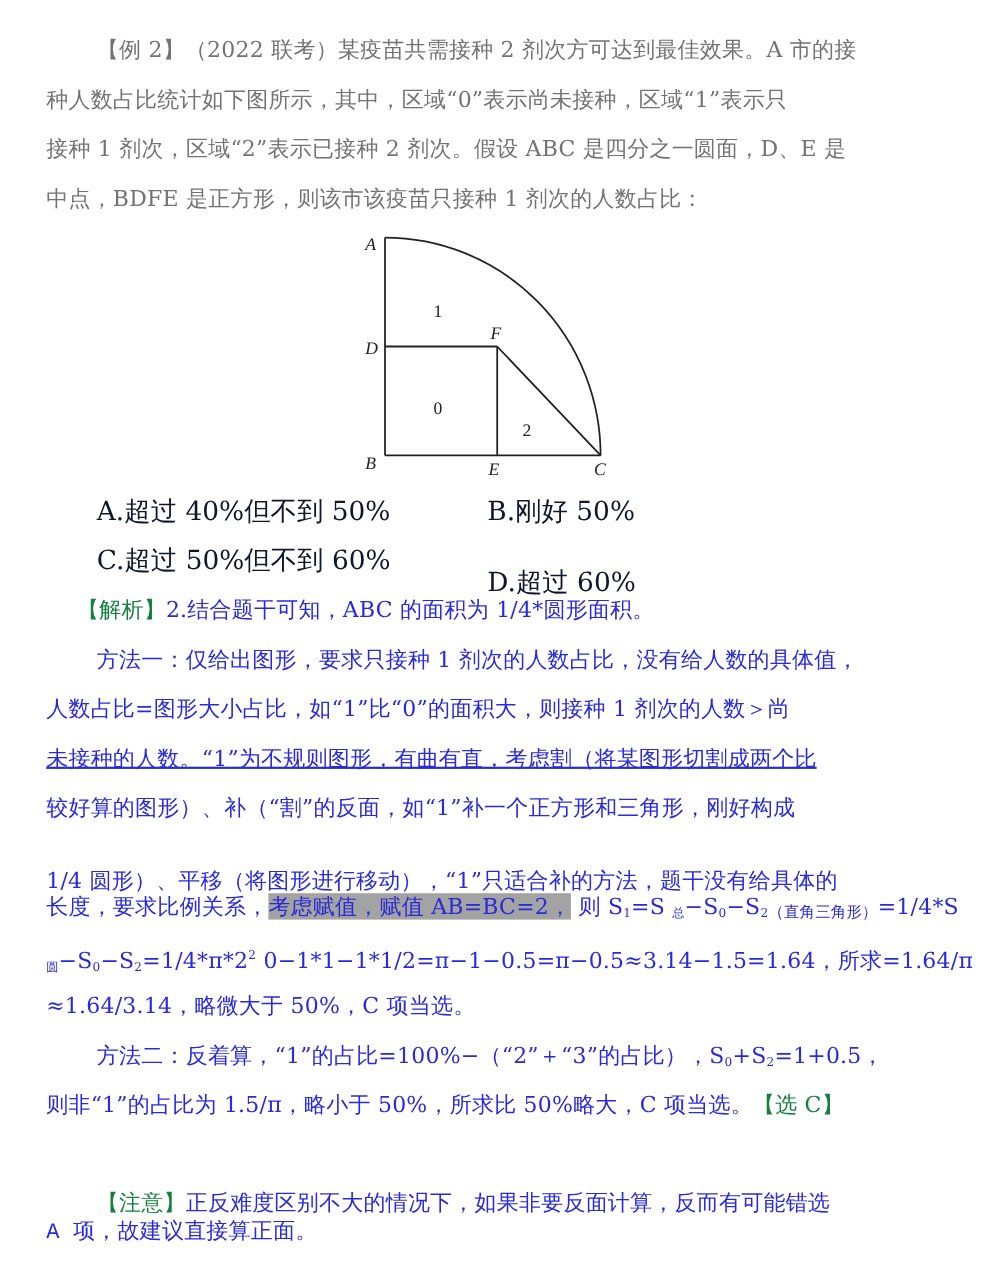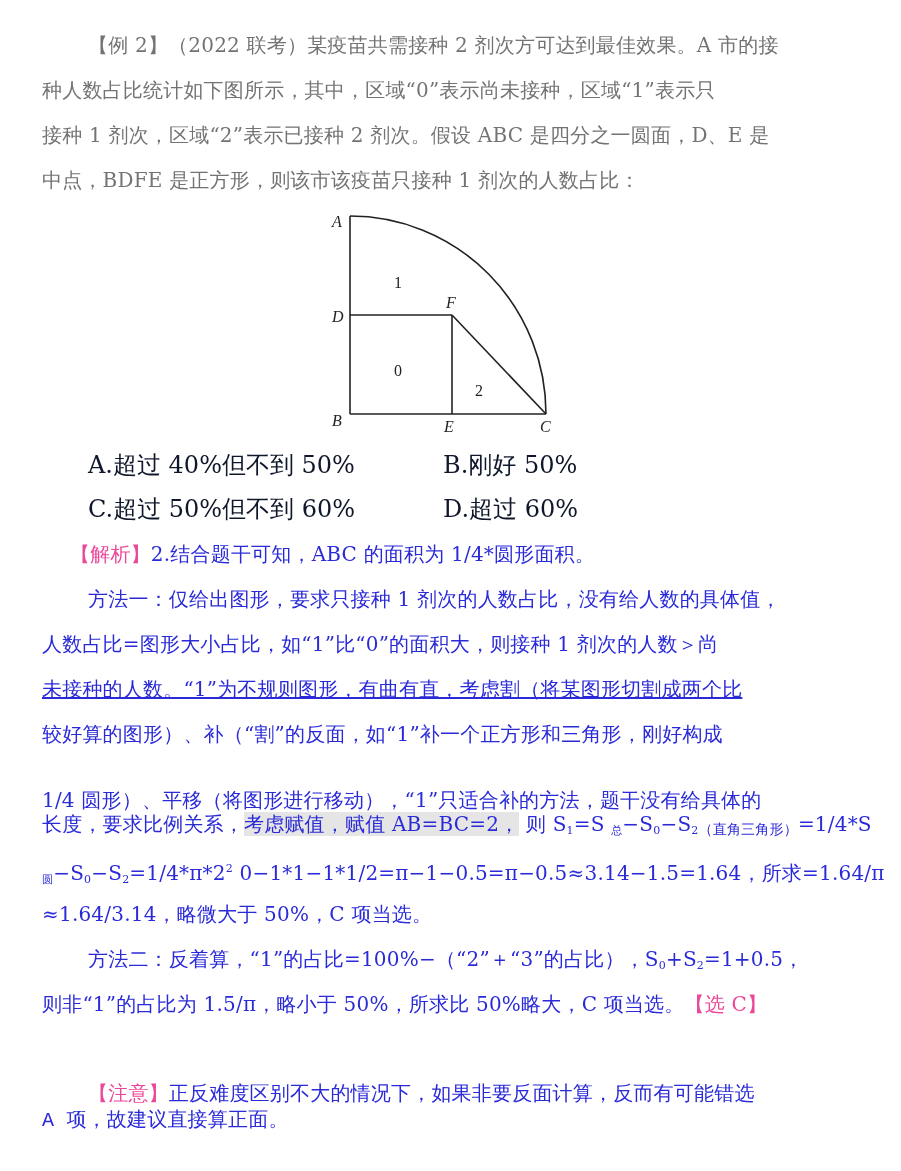--- a/index.html
+++ b/index.html
@@ -6,22 +6,22 @@
   body {
     width: 901px; height: 1171px; overflow: hidden; position: relative;
     font-family: "DejaVu Serif", "Liberation Serif", serif;
   }
   .line {
     position: absolute; left: 42px; white-space: nowrap;
     font-size: 20px; line-height: 30px; letter-spacing: 0.2px;
   }
   .black { color: #737373; }
   .blue { color: #2a2ad8; }
-  .bracket-blue { color: #ec4899; }
-  .hl { background: #e5e5e5; }
+  .bracket-blue { color: #15803d; }
+  .hl { background: #a3a3a3; }
   sub { font-size: 11px; vertical-align: -3px; }
   sup { font-size: 11px; vertical-align: 8px; }
   .tiny { font-size: 14px; }
   .opt { position: absolute; font-size: 24px; line-height: 30px; color: #0f172a; white-space: nowrap; }
   svg text { font-family: "Liberation Serif", "DejaVu Serif", serif; }
 </style>
 </head>
 <body>
 
 <div class="line black" style="left:88px; top:30px;">
@@ -51,21 +51,21 @@
   <g font-size="16" fill="#222">
     <text x="74" y="88">1</text>
     <text x="74" y="176">0</text>
     <text x="155" y="196">2</text>
   </g>
 </svg>
 
 <div class="opt" style="left:88px; top:450px;">A.超过 40%但不到 50%</div>
 <div class="opt" style="left:443px; top:450px;">B.刚好 50%</div>
 <div class="opt" style="left:88px; top:494px;">C.超过 50%但不到 60%</div>
-<div class="opt" style="left:443px; top:494px;">D.超过 60%</div>
+<div class="opt" style="left:443px; top:514px;">D.超过 60%</div>
 
 <div class="line blue" style="left:70px; top:539px;">
   <span class="bracket-blue">【解析】</span><span>2.结合题干可知，ABC 的面积为 1/4*圆形面积。</span>
 </div>
 <div class="line blue" style="left:88px; top:584px;">方法一：仅给出图形，要求只接种 1 剂次的人数占比，没有给人数的具体值，</div>
 <div class="line blue" style="top:629px;">人数占比=图形大小占比，如“1”比“0”的面积大，则接种 1 剂次的人数＞尚</div>
 <div class="line blue" style="top:674px;text-decoration:underline;">未接种的人数。“1”为不规则图形，有曲有直，考虑割（将某图形切割成两个比</div>
 <div class="line blue" style="top:719px;">较好算的图形）、补（“割”的反面，如“1”补一个正方形和三角形，刚好构成</div>
 <div class="line blue" style="top:785px;">1/4 圆形）、平移（将图形进行移动），“1”只适合补的方法，题干没有给具体的</div>
 <div class="line blue" style="top:809px;">

